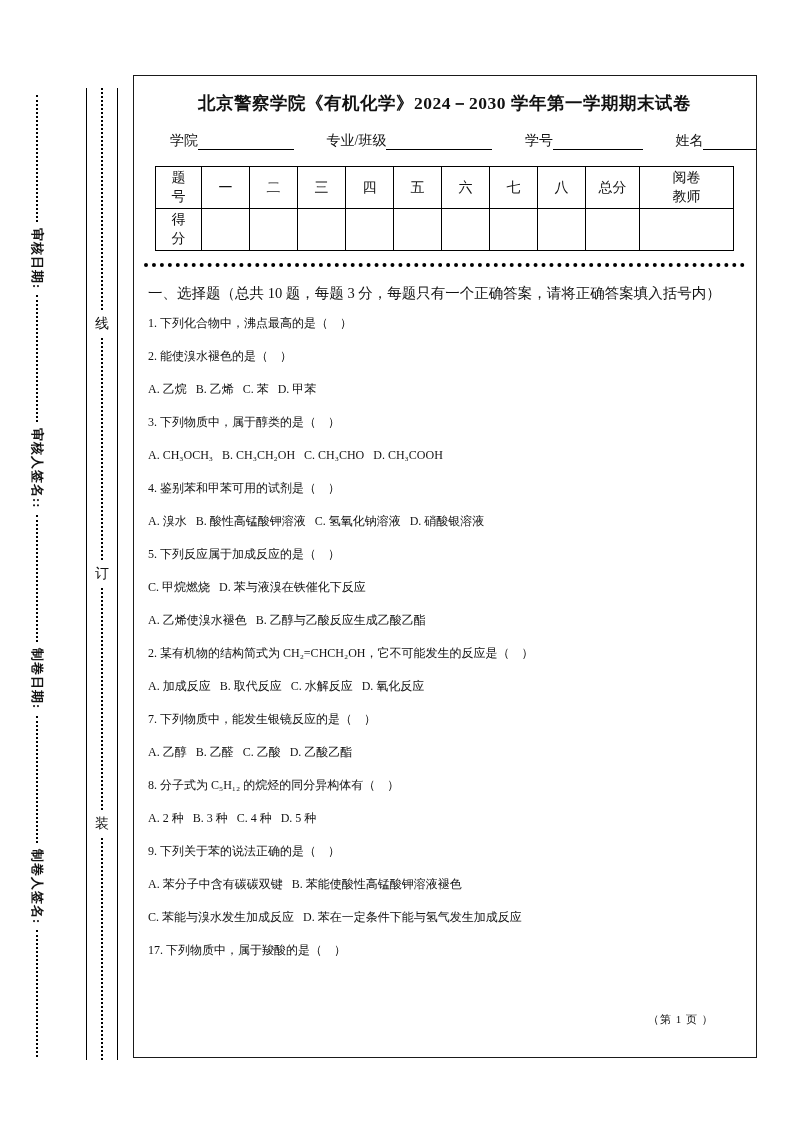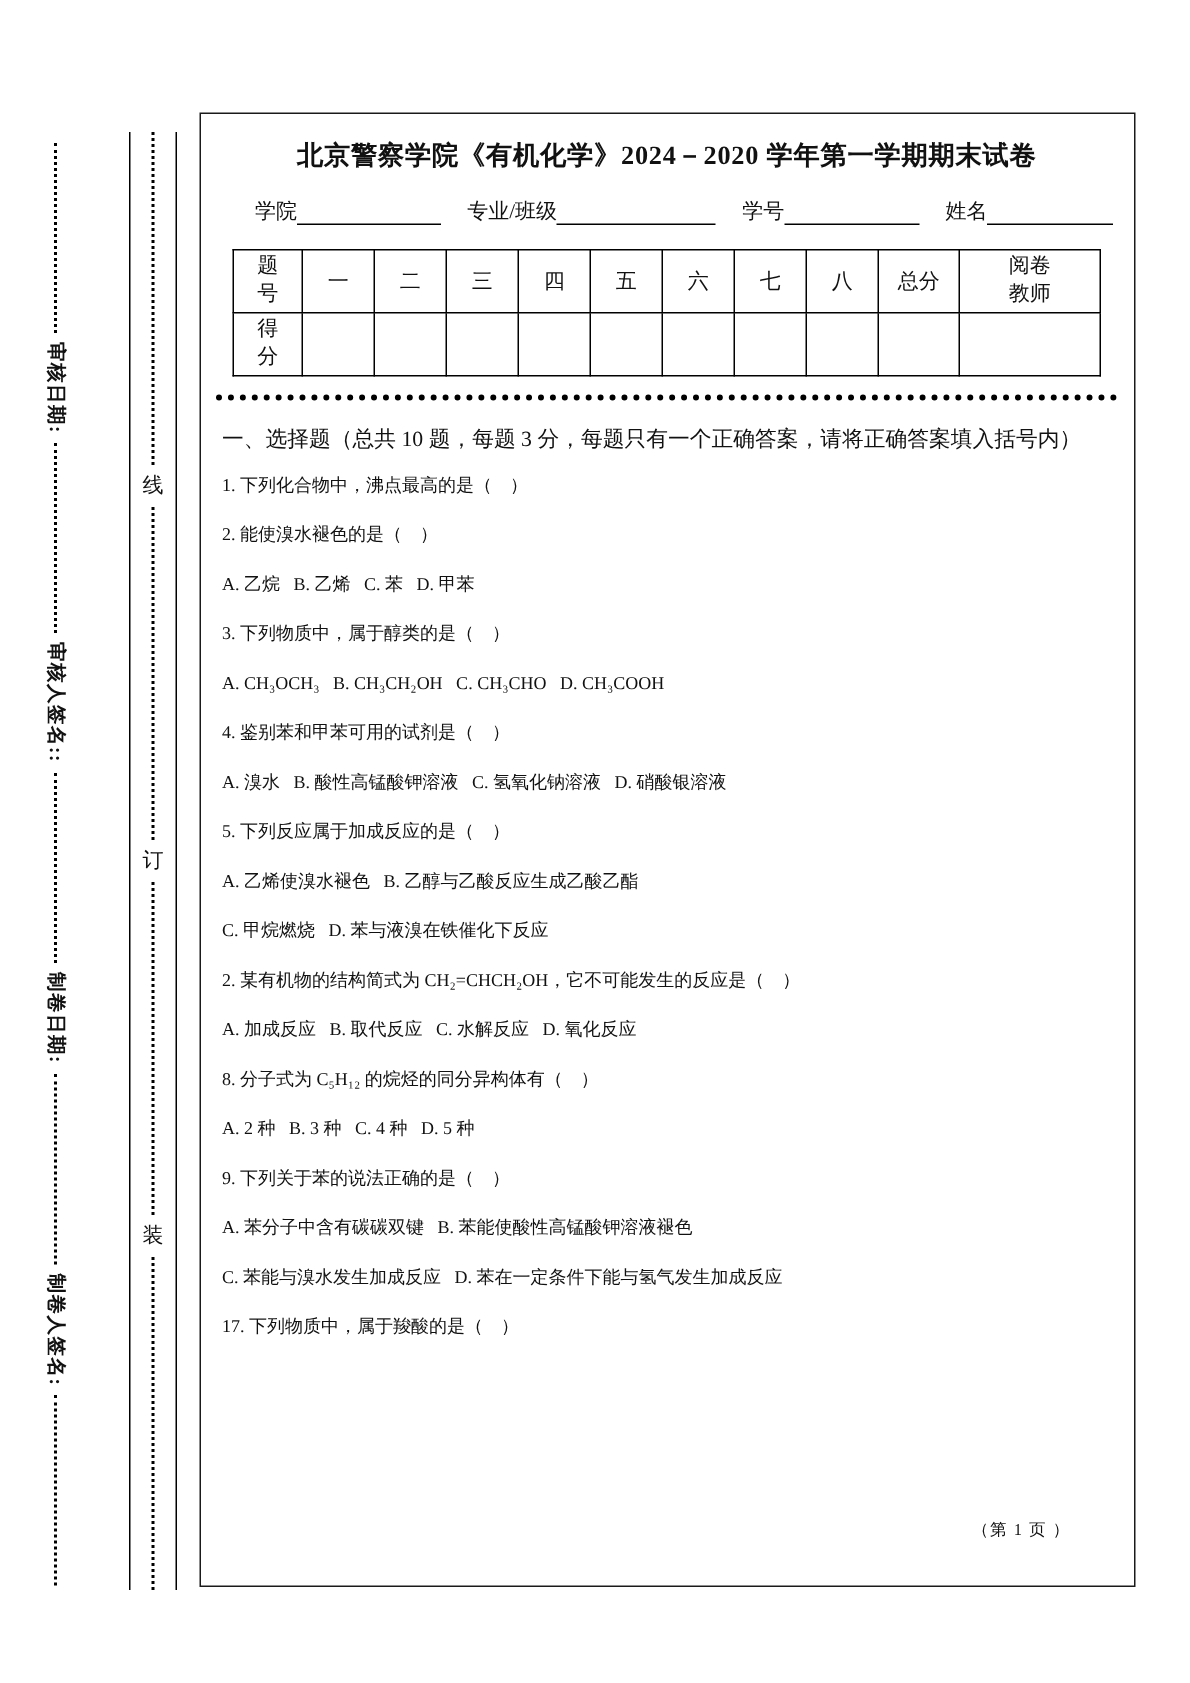--- a/index.html
+++ b/index.html
@@ -34,21 +34,21 @@
   
   .content {
     position:absolute; left:133px; top:75px; width:624px; height:983px;
     border:1.5px solid #1a1a1a; padding:10px 15px 0 14px; overflow:hidden;
   }
   .title {
     text-align:center; font-size:17.5px; font-weight:bold;
     margin-top:5px; letter-spacing:0.5px; white-space:nowrap;
   }
   .fields { margin:17px 0 0 10px; font-size:14px; white-space:nowrap; }
-  .flabel { margin-left:14px; }
+  .flabel { margin-left:29px; }
   .flabel:first-child { margin-left:12px; }
   .fline { display:inline-block; border-bottom:1px solid #000; height:15px; vertical-align:bottom; }
 
   table.score { border-collapse:collapse; table-layout:fixed; margin:16px auto 12px auto; }
   table.score td {
     border:1px solid #000; height:42px; text-align:center; vertical-align:middle;
     font-size:14px; padding:0;
   }
   .w1 { display:inline-block; width:16px; line-height:1.35; text-align:center; }
   .wg { display:inline-block; width:30px; line-height:1.35; text-align:center; }
@@ -90,21 +90,21 @@
       <div class="dotseg"></div>
       <div class="bind-char">订</div>
       <div class="dotseg"></div>
       <div class="bind-char">装</div>
       <div class="dotseg"></div>
     </div>
   </div>
 
   <div class="content">
 
-    <div class="title">北京警察学院《有机化学》2024－2020 学年第一学期期末试卷</div>
+    <div class="title">北京警察学院《有机化学》2024－2030 学年第一学期期末试卷</div>
 
     <div class="fields">
       <span class="flabel">学院</span><span class="fline" style="width:96px"></span>
       <span class="flabel">专业/班级</span><span class="fline" style="width:106px"></span>
       <span class="flabel">学号</span><span class="fline" style="width:90px"></span>
       <span class="flabel">姓名</span><span class="fline" style="width:84px"></span>
     </div>
 
     <table class="score">
       <colgroup>
@@ -164,26 +164,30 @@
     <div class="qblock">
       <div class="qline">3. 下列物质中，属于醇类的是（　）</div>
       <div class="qline">A. CH₃OCH₃   B. CH₃CH₂OH   C. CH₃CHO   D. CH₃COOH</div>
     </div>
     <div class="qblock">
       <div class="qline">4. 鉴别苯和甲苯可用的试剂是（　）</div>
       <div class="qline">A. 溴水   B. 酸性高锰酸钾溶液   C. 氢氧化钠溶液   D. 硝酸银溶液</div>
     </div>
     <div class="qblock">
       <div class="qline">5. 下列反应属于加成反应的是（　）</div>
+      <div class="qline">C. 甲烷燃烧   D. 苯与液溴在铁催化下反应</div>
       <div class="qline">A. 乙烯使溴水褪色   B. 乙醇与乙酸反应生成乙酸乙酯</div>
-      <div class="qline">C. 甲烷燃烧   D. 苯与液溴在铁催化下反应</div>
     </div>
     <div class="qblock">
       <div class="qline">2. 某有机物的结构简式为 CH₂=CHCH₂OH，它不可能发生的反应是（　）</div>
       <div class="qline">A. 加成反应   B. 取代反应   C. 水解反应   D. 氧化反应</div>
+    </div>
+    <div class="qblock">
+      <div class="qline">7. 下列物质中，能发生银镜反应的是（　）</div>
+      <div class="qline">A. 乙醇   B. 乙醛   C. 乙酸   D. 乙酸乙酯</div>
     </div>
     <div class="qblock">
       <div class="qline">8. 分子式为 C₅H₁₂ 的烷烃的同分异构体有（　）</div>
       <div class="qline">A. 2 种   B. 3 种   C. 4 种   D. 5 种</div>
     </div>
     <div class="qblock">
       <div class="qline">9. 下列关于苯的说法正确的是（　）</div>
       <div class="qline">A. 苯分子中含有碳碳双键   B. 苯能使酸性高锰酸钾溶液褪色</div>
       <div class="qline">C. 苯能与溴水发生加成反应   D. 苯在一定条件下能与氢气发生加成反应</div>
     </div>

